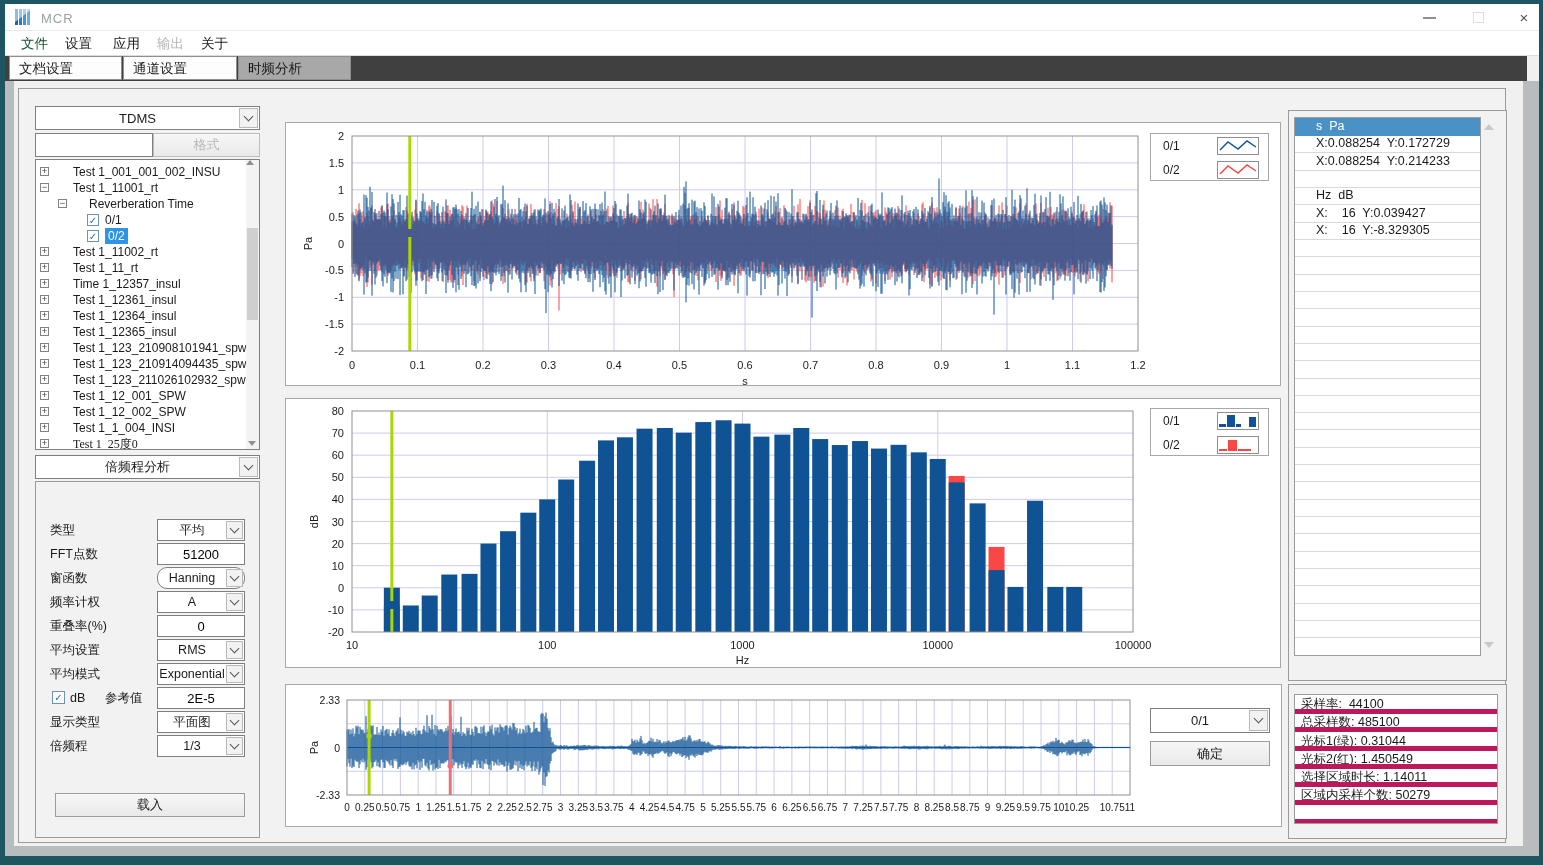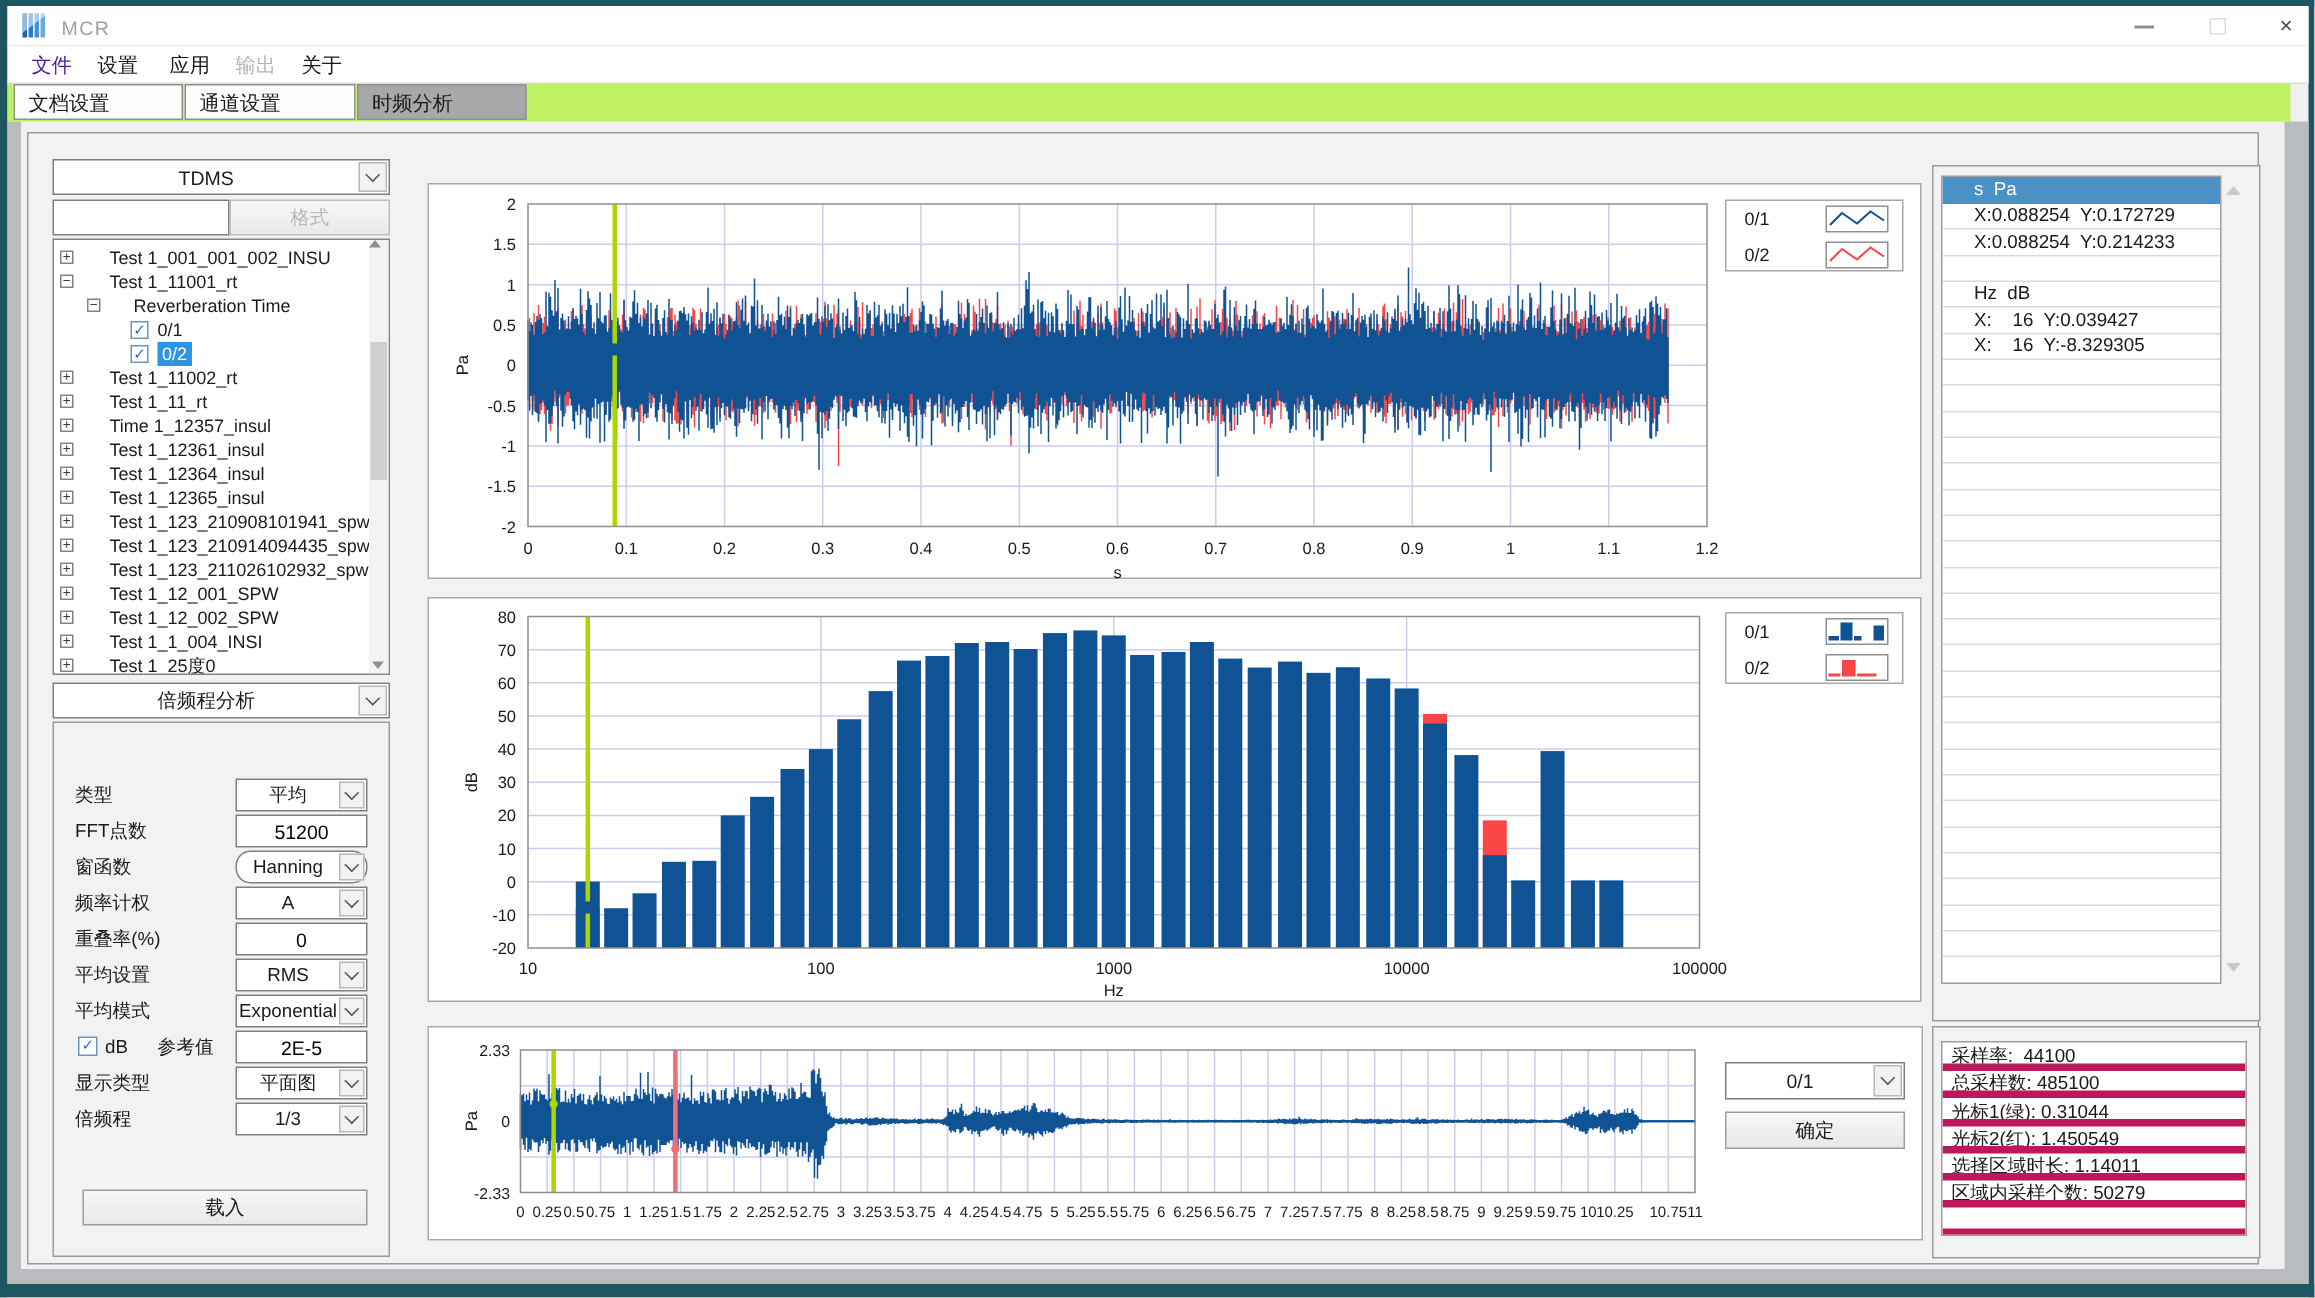--- a/index.html
+++ b/index.html
@@ -7,21 +7,21 @@
   body { position:relative; background:#f0f0f0; font-family:"Liberation Sans","DejaVu Sans",sans-serif; color:#1a1a1a; }
   #root { position:absolute; inset:0; }
   .abs { position:absolute; }
   .frame { position:absolute; background:#1d5560; }
   .margin-strip { position:absolute; background:#b9bcbe; }
   .titlebar { position:absolute; left:5px; top:4px; right:4px; height:27px; background:#ffffff; border-bottom:1px solid #ececec; }
   .apptitle { position:absolute; left:36px; top:7px; font-size:13px; color:#98a2a7; letter-spacing:1px; }
   .winbtn { position:absolute; top:0; width:30px; height:27px; display:flex; align-items:center; justify-content:center; }
   .menubar { position:absolute; left:5px; top:31px; right:4px; height:25px; background:#ffffff; border-bottom:1px solid #dcdcdc; }
   .menuitem { position:absolute; top:0; height:25px; line-height:25px; font-size:13.5px; padding:0 2px; }
-  .tabbar { position:absolute; left:5px; top:56px; right:16px; height:25px; background:#bef264; }
+  .tabbar { position:absolute; left:5px; top:56px; right:16px; height:25px; background:#404040; }
   .tab { position:absolute; top:0; height:24px; line-height:23px; font-size:13.5px; padding-left:9px; background:#fdfdfd; border:1px solid #8f8f8f; }
   .tab.active { background:#a8a8a8; }
   .gbox { position:absolute; border:1px solid #9b9b9b; background:#f2f2f2; }
   .box { position:absolute; background:#ffffff; border:1px solid #a8a8a8; }
   .combo { position:absolute; background:#fff; border:1px solid #7f7f7f; }
   .combo .val { position:absolute; left:2px; right:22px; top:0; bottom:0; text-align:center; font-size:13px; display:flex; align-items:center; justify-content:center; }
   .dd { position:absolute; right:1px; top:1px; bottom:1px; width:19px; background:#f2f2f2; border:1px solid #b9b9b9; display:flex; align-items:center; justify-content:center; }
   .chev { width:7px; height:7px; border-left:1.6px solid #555; border-bottom:1.6px solid #555; transform:rotate(-45deg); margin-top:-4px; }
   .btn { position:absolute; background:linear-gradient(#f7f7f7,#e9e9e9); border:1px solid #9c9c9c; font-size:13px; display:flex; align-items:center; justify-content:center; }
   .btn.disabled { color:#b8b8b8; border-color:#bdbdbd; }
@@ -72,21 +72,21 @@
     <div class="winbtn" style="left:1409px;">
         <div style="width:13px;height:2px;background:#8f8f8f;"></div>
       </div>
     <div class="winbtn" style="left:1458px;">
         <div style="width:11px;height:11px;border:1px solid #dedede;"></div>
       </div>
     <div class="winbtn" style="left:1504px;font-size:15px;color:#4f4f4f;">×</div>
   </div>
 
   <div class="menubar" id="menubar">
-      <div class="menuitem" style="left: 14px; color: #4c1d95;">文件</div>
+      <div class="menuitem" style="left: 14px; color: #14532d;">文件</div>
       <div class="menuitem" style="left: 58px; color: rgb(26, 26, 26);">设置</div>
       <div class="menuitem" style="left: 106px; color: rgb(26, 26, 26);">应用</div>
       <div class="menuitem" style="left: 150px; color: rgb(181, 181, 181);">输出</div>
       <div class="menuitem" style="left: 194px; color: rgb(26, 26, 26);">关于</div>
     </div>
 
   <div class="tabbar" id="tabbar">
       <div class="tab" style="left: 4px; width: 113px;">文档设置</div>
       <div class="tab" style="left: 118px; width: 114px;">通道设置</div>
       <div class="tab active" style="left: 233px; width: 113px;">时频分析</div>
@@ -132,21 +132,21 @@
       <div class="trow-label" style="left: 37px; top: 196px;">Test 1_123_210914094435_spw</div>
       <div class="expander" style="left: 4px; top: 215px;">+</div>
       <div class="trow-label" style="left: 37px; top: 212px;">Test 1_123_211026102932_spw</div>
       <div class="expander" style="left: 4px; top: 231px;">+</div>
       <div class="trow-label" style="left: 37px; top: 228px;">Test 1_12_001_SPW</div>
       <div class="expander" style="left: 4px; top: 247px;">+</div>
       <div class="trow-label" style="left: 37px; top: 244px;">Test 1_12_002_SPW</div>
       <div class="expander" style="left: 4px; top: 263px;">+</div>
       <div class="trow-label" style="left: 37px; top: 260px;">Test 1_1_004_INSI</div>
       <div class="expander" style="left: 4px; top: 279px;">+</div>
-      <div class="trow-label" style="left: 37px; top: 276px;">Test 1_25度0</div>
+      <div class="trow-label" style="left: 37px; top: 276px; font-family: Liberation Serif, serif;">Test 1_25度0</div>
       <div class="scrolltrack" style="right: 0px; top: 0px; bottom: 0px; width: 13px;">
         <div class="tri-up" style="left: 2px; top: 3px;"></div>
         <div class="tri-down" style="left: 2px; bottom: 3px; position: absolute;"></div>
         <div class="thumb" style="left: 1px; top: 68px; width: 11px; height: 92px;"></div>
       </div>
     </div>
 
   <div class="combo" style="left:35px;top:455px;width:225px;height:24px;">
     <span class="val">倍频程分析</span>
     <span class="dd">

